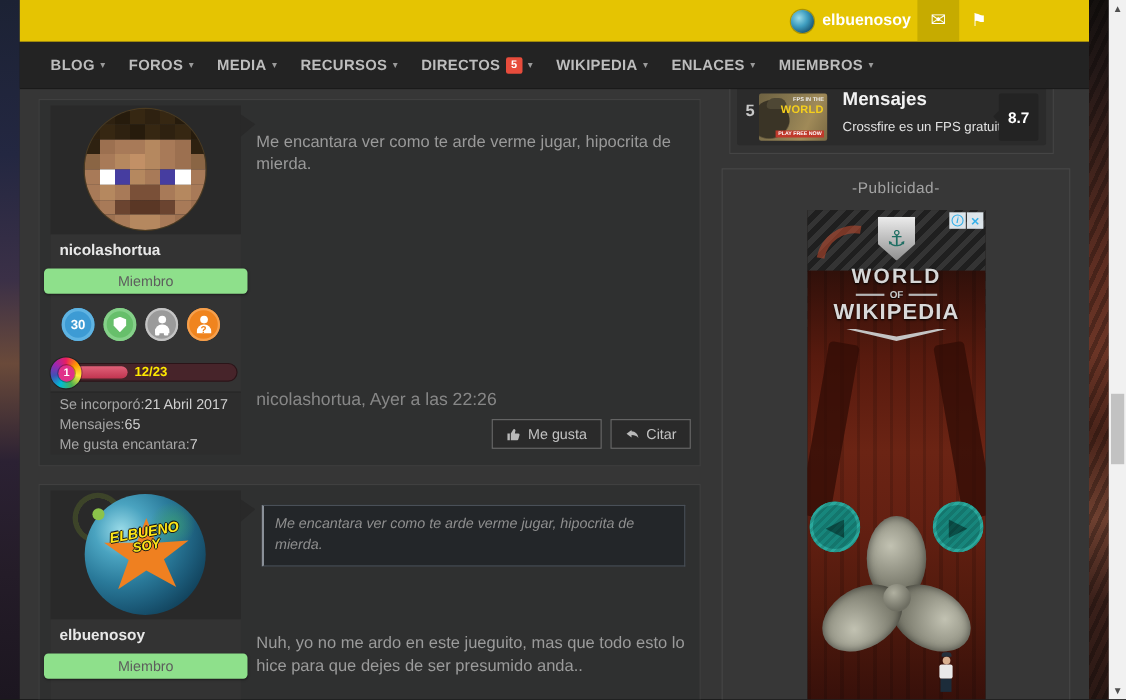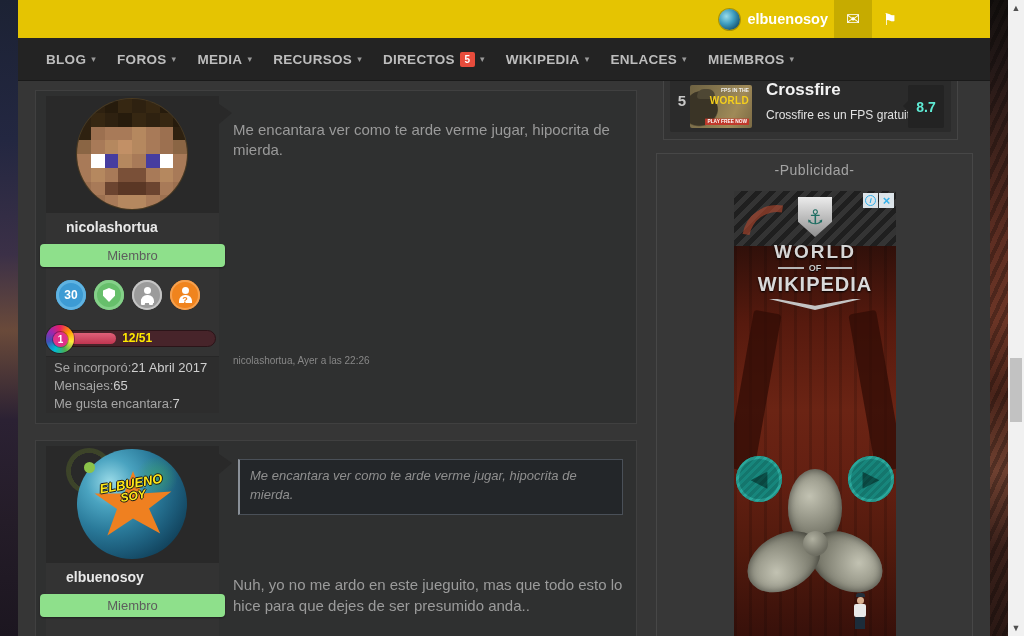--- a/index.html
+++ b/index.html
@@ -41,21 +41,21 @@
   
   .post{position:absolute;left:17px;width:602px;background:#2f3030;border:1px solid #404040;}
   .post1{top:10px;height:334px;}
   .post2{top:360px;height:268px;}
 
   .user-panel{position:absolute;left:10px;top:5px;width:173px;height:317px;background:#333333;}
   .avatar-box{position:absolute;left:0;top:0;width:173px;height:117px;background:#292929;}
   .bubble-tail{position:absolute;left:173px;top:8px;width:0;height:0;border-top:9px solid transparent;
     border-bottom:11px solid transparent;border-left:13px solid #292929;}
   .username{position:absolute;left:0;top:117px;width:173px;height:28px;line-height:28px;padding-left:8px;
-    color:#e8e8e8;font-weight:bold;font-size:14px;margin-left:12px;}
+    color:#e8e8e8;font-weight:bold;font-size:14px;}
   .badge-role{position:absolute;left:-6px;right:-6px;top:148px;height:23px;background:#8ee08b;border-radius:4px;
     color:#5d5d5d;font-size:13px;display:flex;align-items:center;justify-content:center;box-shadow:0 1px 2px rgba(0,0,0,.4);}
 
   
   .trophies{position:absolute;left:10px;top:184px;display:flex;gap:8px;}
   .trophy{width:30px;height:30px;border-radius:50%;position:relative;display:flex;align-items:center;justify-content:center;}
   .t-blue{background:#3d9bd4;box-shadow:inset 0 0 0 3px #5fb3e2;color:#fff;font-weight:bold;font-size:12px;}
   .t-green{background:#67bf6b;box-shadow:inset 0 0 0 3px #85d089;}
   .t-gray{background:#9b9b9b;box-shadow:inset 0 0 0 2px #c4c4c4;}
   .t-orange{background:#f0841e;box-shadow:inset 0 0 0 2px #f5a04e;}
@@ -81,21 +81,21 @@
     box-shadow:0 0 0 1px rgba(0,0,0,.3);}
 
   
   .stats{position:absolute;left:0;top:260px;width:173px;height:57px;background:#2d2d2d;border-top:1px solid #272727;padding:2px 8px;}
   .stat-row{display:flex;height:18px;line-height:18px;font-size:13px;}
   .stat-label{color:#a5a5a5;}
   .stat-value{color:#cfcfcf;}
 
   
   .msg{position:absolute;left:197px;top:14px;width:390px;color:#9a9a9a;font-size:15px;line-height:1.35;}
-  .meta{position:absolute;left:197px;top:264px;color:#878787;font-size:10px;}
+  .meta{position:absolute;left:197px;top:264px;color:#878787;font-size:16px;}
   .actions{position:absolute;right:8px;top:290px;display:flex;gap:8px;}
   .btn{height:27px;display:flex;align-items:center;gap:6px;padding:0 12px;background:#2a2a2a;
     border:1px solid #6b6b6b;color:#c3c3c3;font-size:13px;cursor:pointer;}
   .btn svg{display:block;}
 
   
   .online-ring{position:absolute;left:20px;top:2px;width:46px;height:46px;border-radius:50%;
     background:radial-gradient(circle,transparent 55%,rgba(150,190,40,.18) 56%,rgba(150,190,40,.18) 78%,transparent 79%);}
   .online-dot{position:absolute;left:38px;top:16px;width:11px;height:11px;border-radius:50%;background:#8bc34a;}
   .avatar2{position:absolute;left:31px;top:3px;width:110px;height:110px;border-radius:50%;overflow:hidden;
@@ -127,21 +127,21 @@
   .soldier{position:absolute;left:-6px;top:6px;width:34px;height:40px;border-radius:50%;
     background:radial-gradient(circle at 45% 40%,#3a3426 0 60%,rgba(0,0,0,0) 65%);}
   .helmet{position:absolute;left:7px;top:4px;width:18px;height:10px;border-radius:7px 7px 3px 3px;background:#4e4734;}
   .thumb-t1{position:absolute;right:3px;top:3px;font-size:6px;transform:scale(.85);transform-origin:right top;color:#efefef;font-weight:bold;}
   .thumb-t2{position:absolute;right:3px;top:10px;font-size:10px;color:#f5cf1d;font-weight:bold;letter-spacing:.3px;}
   .thumb-btn{position:absolute;right:3px;bottom:3px;height:8px;line-height:8px;padding:0 3px;background:#c0392b;
     color:#fff;font-size:6px;transform:scale(.8);transform-origin:right bottom;font-weight:bold;}
   .game-title{position:absolute;left:96px;top:4px;color:#f2f2f2;font-weight:bold;font-size:17px;}
   .game-desc{position:absolute;left:96px;top:32px;color:#e2e2e2;font-size:12px;}
   .game-rating{position:absolute;right:7px;top:9px;width:36px;height:43px;background:#232323;border-radius:2px;
-    display:flex;align-items:center;justify-content:center;color:#5eead4;font-weight:bold;font-size:14px;}
+    display:flex;align-items:center;justify-content:center;color:#ffffff;font-weight:bold;font-size:14px;}
   .game-rating:before{content:"";position:absolute;left:-5px;top:16px;border-top:5px solid transparent;
     border-bottom:5px solid transparent;border-right:5px solid #232323;}
 
   
   .pub-panel{position:absolute;left:638px;top:73px;width:317px;height:500px;background:#373737;border:1px solid #474747;}
   .pub-label{margin-top:8px;text-align:center;color:#a3a3a3;font-size:14px;letter-spacing:.5px;}
   .ad{position:absolute;left:77px;top:37px;width:162px;height:446px;overflow:hidden;background:#201d1b;}
   .ad-stripes{position:absolute;left:0;right:0;top:0;height:110px;
     background:repeating-linear-gradient(135deg,#343434 0 5px,#1f1f1f 5px 10px);}
   .ad-arc{position:absolute;left:8px;top:14px;width:70px;height:70px;border-radius:50%;border:7px solid transparent;
@@ -307,21 +307,21 @@
                 <span class="p-head"></span>
                   <span class="p-body"></span>
                 <span class="q-mark">?</span>
               </span>
             </div>
           </div>
 
           <div class="progress">
             <div class="p-bar">
               <div class="p-fill"></div>
-              <div class="p-label">12/51</div>
+              <div class="p-label">12/23</div>
             </div>
             <div class="flower"></div>
             <div class="level">1</div>
           </div>
 
           <div class="stats">
             <div class="stat-row">
               <span class="stat-label">Se incorporó:</span>
               <span class="stat-value">21 Abril 2017</span>
             </div>
@@ -331,20 +331,34 @@
             </div>
             <div class="stat-row">
               <span class="stat-label">Me gusta encantara:</span>
               <span class="stat-value">7</span>
             </div>
           </div>
         </div>
 
         <p class="msg">Me encantara ver como te arde verme jugar, hipocrita de mierda.</p>
         <div class="meta">nicolashortua, Ayer a las 22:26</div>
+        <div class="actions">
+          <button class="btn">
+            <svg width="14" height="14" viewBox="0 0 16 16">
+                <path d="M1.5 7H4v7H1.5zM5 14h6.2c.8 0 1.5-.5 1.7-1.3l1.1-3.8A1.5 1.5 0 0012.6 7H9.2l.6-3.1a1.3 1.3 0 00-2.4-.9L5 7z" fill="#b9b9b9"></path>
+              </svg>
+            <span>Me gusta</span>
+          </button>
+          <button class="btn">
+            <svg width="14" height="14" viewBox="0 0 16 16">
+                <path d="M7 3.2L1.8 7.2 7 11.2V8.6c3.2 0 5.4.9 7.2 3.1-.5-4.2-3.2-6.8-7.2-7.1z" fill="#b9b9b9"></path>
+              </svg>
+            <span>Citar</span>
+          </button>
+        </div>
       </article>
 
       <article class="post post2">
         <div class="user-panel">
           <div class="avatar-box">
             <div class="online-ring"></div>
             <div class="avatar2">
               <span class="blotch"></span>
               <span class="star"></span>
               <span class="star-txt">
@@ -368,21 +382,21 @@
       <section class="game-panel">
         <div class="game-row">
           <div class="game-rank">5</div>
           <div class="game-thumb">
             <span class="soldier"></span>
             <span class="helmet"></span>
             <span class="thumb-t1">FPS IN THE</span>
             <span class="thumb-t2">WORLD</span>
             <span class="thumb-btn">PLAY FREE NOW</span>
           </div>
-          <div class="game-title">Crossfire</div>
+          <div class="game-title">Mensajes</div>
           <div class="game-desc">Crossfire es un FPS gratuito</div>
           <div class="game-rating">8.7</div>
         </div>
       </section>
 
       <section class="pub-panel">
         <div class="pub-label">-Publicidad-</div>
 
         <div class="ad">
           <div class="ad-stripes"></div>

